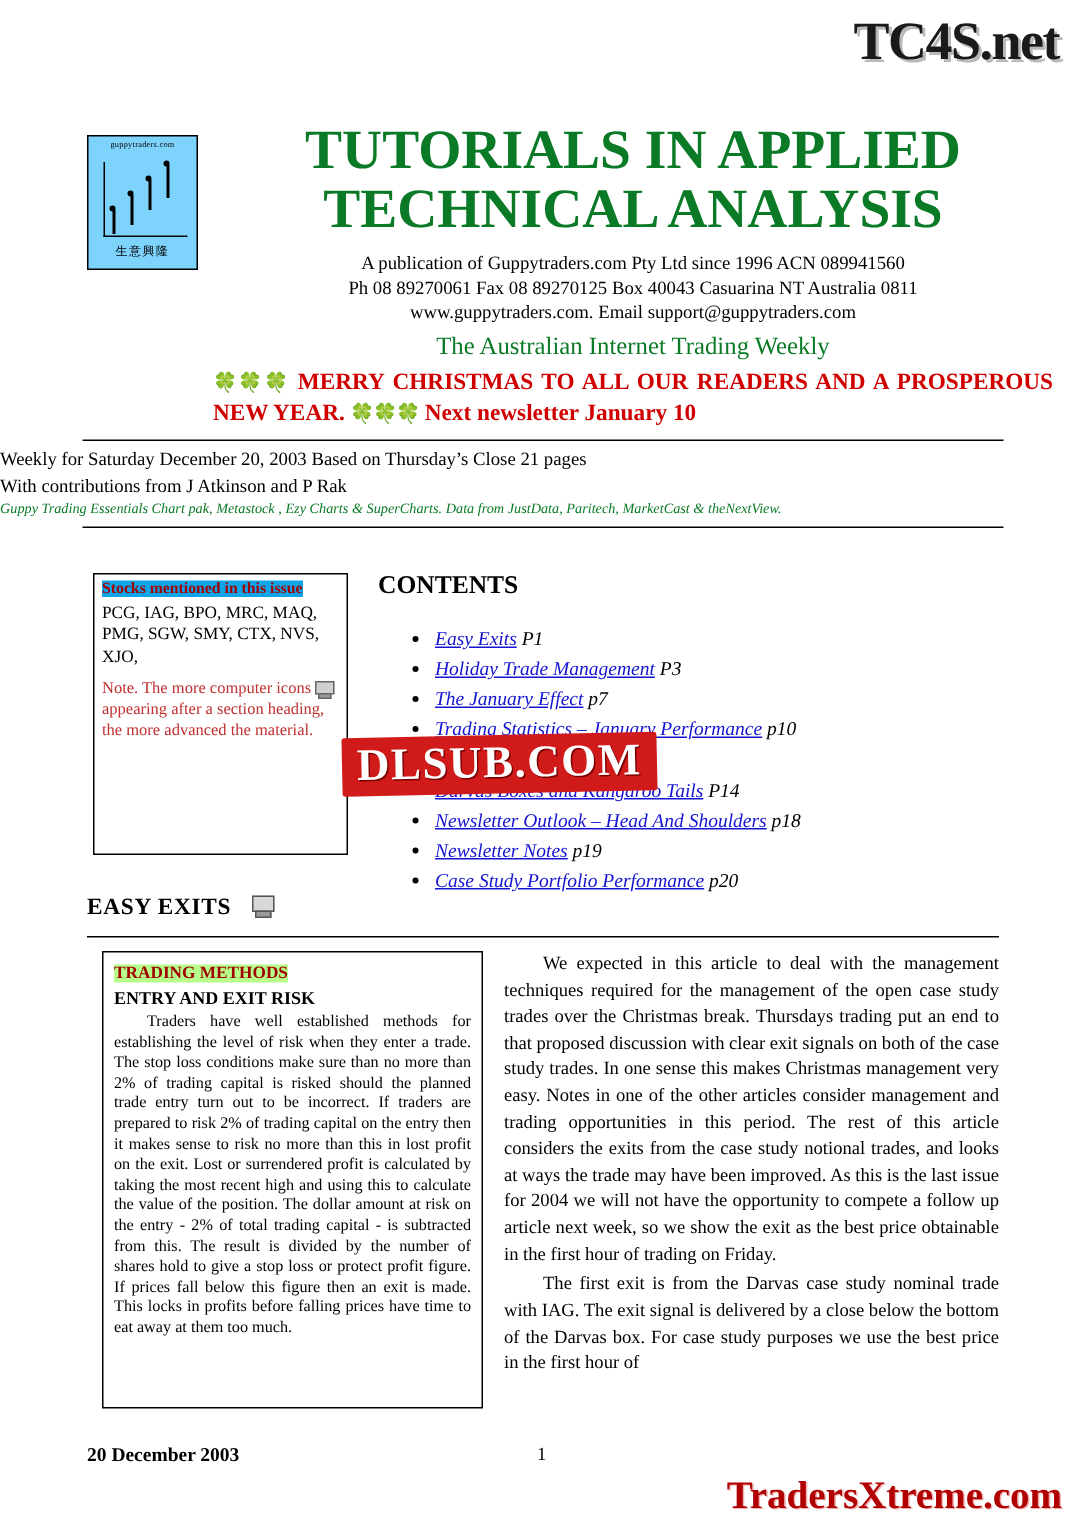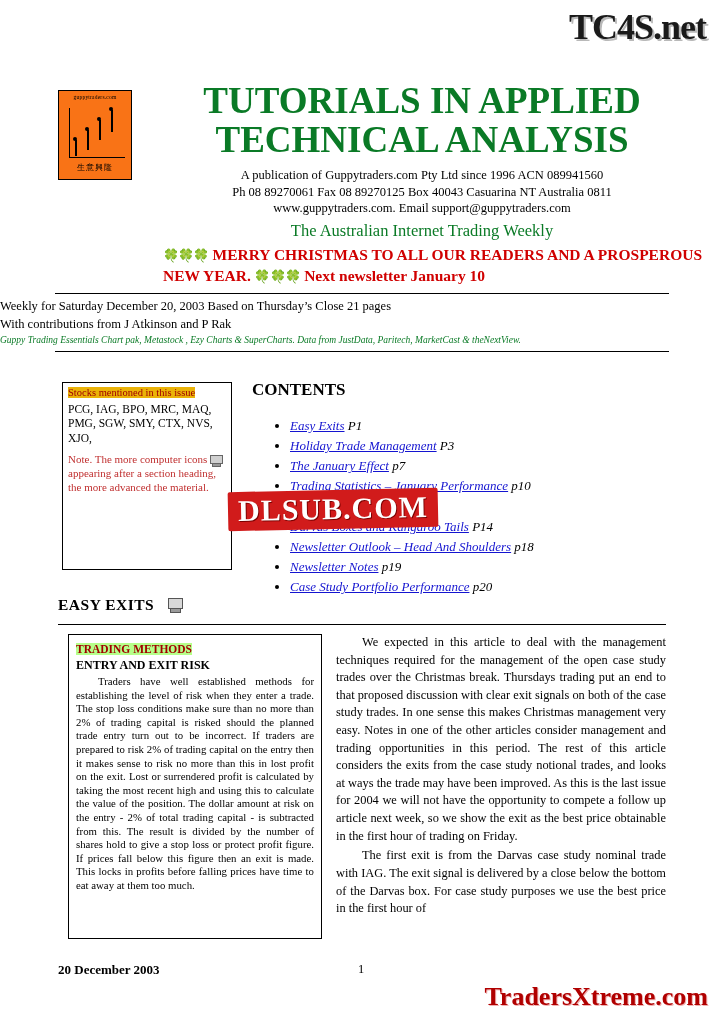--- a/index.html
+++ b/index.html
@@ -36,21 +36,21 @@
     left: 0;
     width: 724px;
   }
   .logo-box {
     position: absolute;
     left: 58px;
     top: 8px;
     width: 74px;
     height: 90px;
     border: 1px solid #000;
-    background: #f97316;
+    background: #7dd3fc;
     box-sizing: border-box;
     padding: 2px;
   }
   .logo-caption {
     font-size: 5.5px;
     text-align: center;
     letter-spacing: 0.2px;
     color: #000;
     margin-top: 1px;
   }
@@ -104,21 +104,20 @@
     margin-top: 4px;
   }
   .xmas-line {
     color: #d00000;
     font-weight: bold;
     font-size: 15.5px;
     line-height: 1.35;
     margin-top: 4px;
     text-align: justify;
     padding: 0 2px;
-    margin-left: 21px;
   }
   .xmas-line .holly { font-size: 13px; letter-spacing: -1px; }
   .holly-g { color: #0a7a26; }
 
   .rule {
     border: 0;
     border-top: 1px solid #000;
     margin: 6px 55px 0 55px;
   }
   .issue-line {
@@ -148,23 +147,23 @@
     top: 0;
     width: 170px;
     height: 188px;
     border: 1px solid #000;
     box-sizing: border-box;
     padding: 3px 5px;
     font-size: 11px;
     line-height: 1.25;
   }
   .stocks-head {
-    background: #eab308;
+    background: #0ea5e9;
     color: #a00000;
-    font-weight: normal;
+    font-weight: bold;
     font-size: 10.5px;
     display: inline;
   }
   .stocks-list {
     margin-top: 2px;
     font-size: 11.5px;
   }
   .stocks-note {
     color: #c03030;
     margin-top: 7px;

